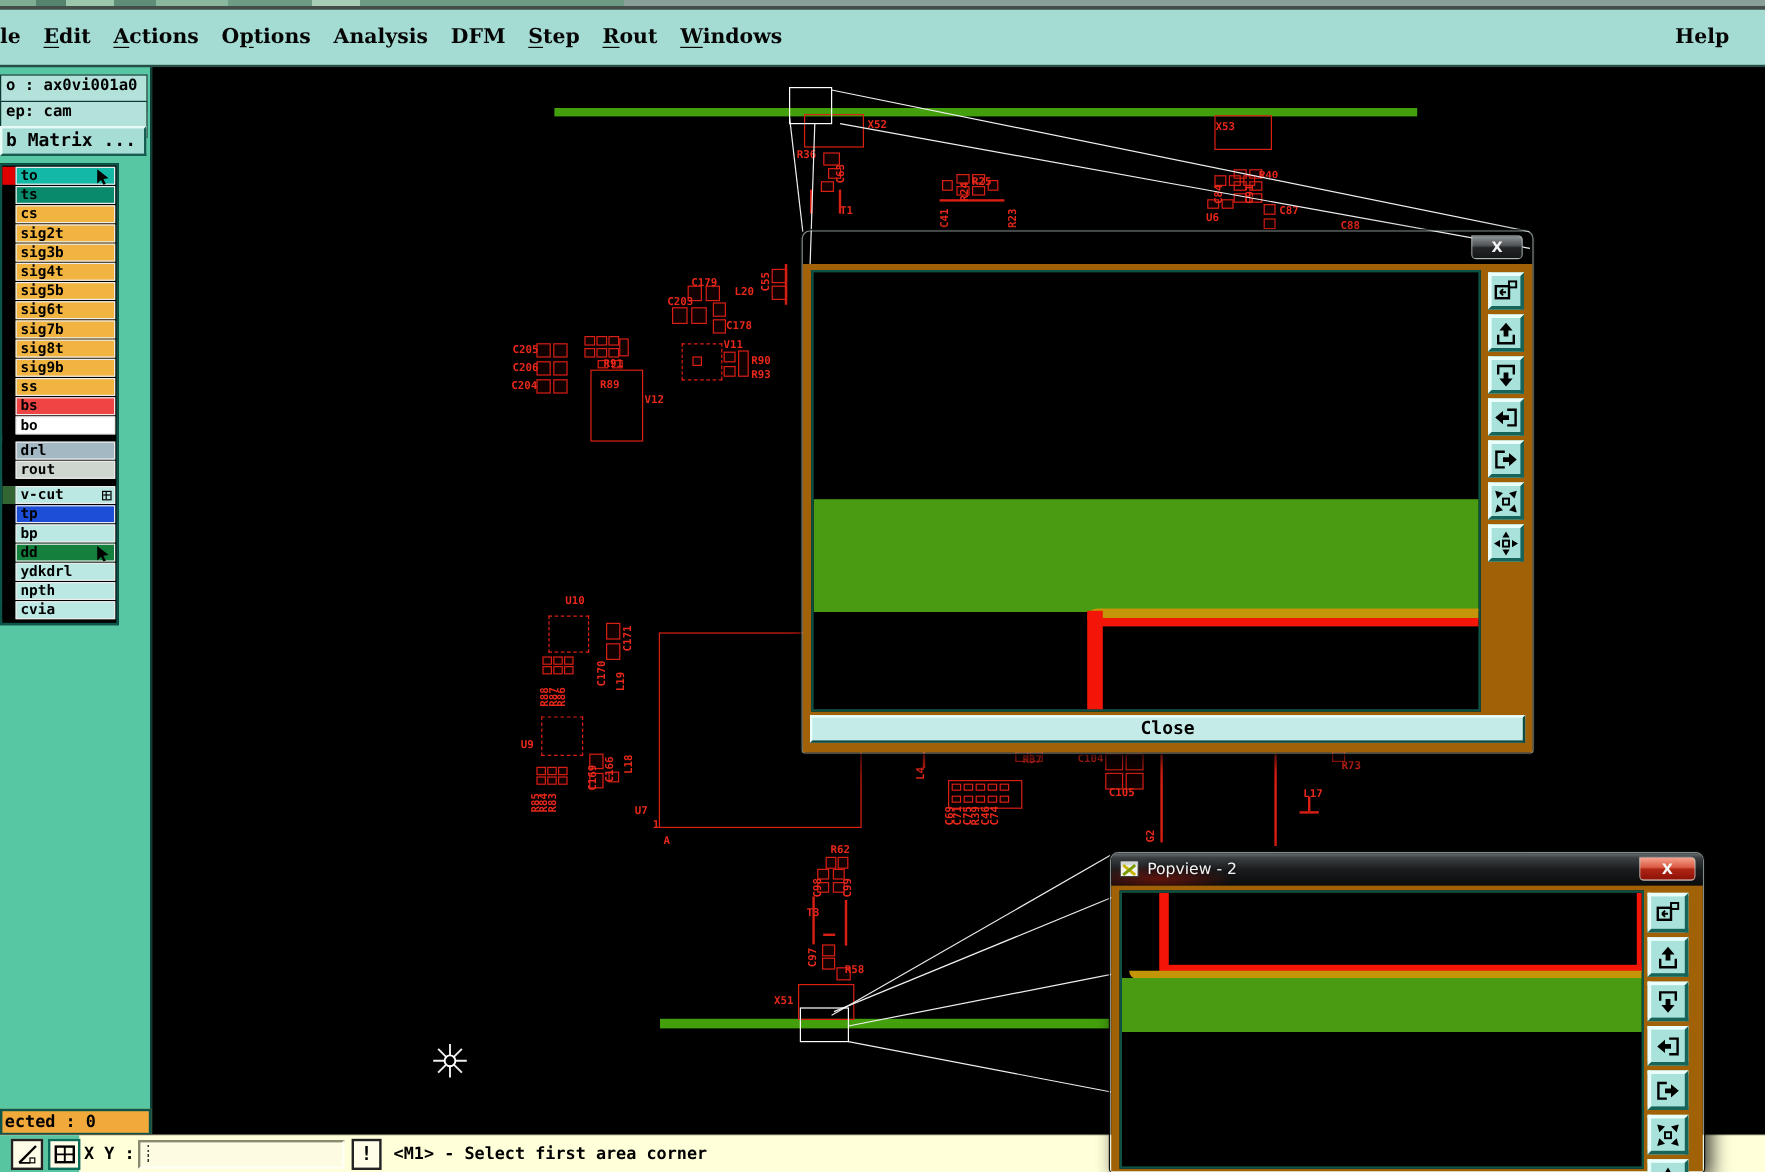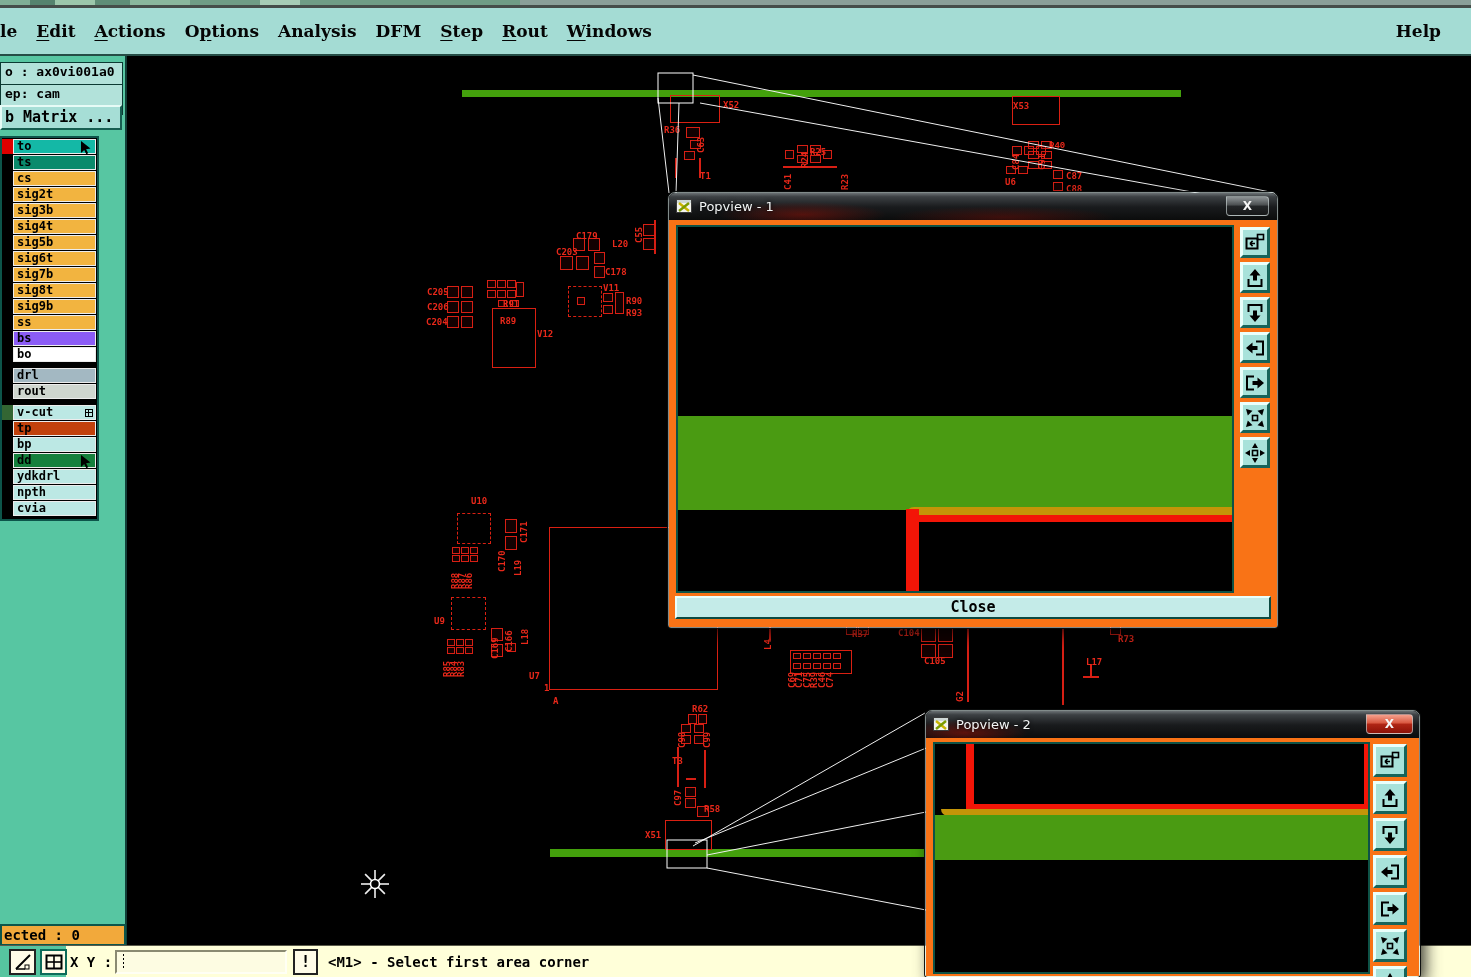--- a/index.html
+++ b/index.html
@@ -60,21 +60,21 @@
                radial-gradient(ellipse 160px 16px at 55% 90%,rgba(120,14,6,.45),transparent 70%),
                linear-gradient(180deg,#6b7174 0%,#3c4043 14%,#191b1d 52%,#0b0c0c 100%);
     display:flex;align-items:center;box-sizing:border-box;padding-left:7px;}
   .pv-title-text{color:#f2f5f5;font-family:"DejaVu Sans",sans-serif;font-size:13px;margin-left:7px;
     text-shadow:0 0 4px rgba(0,0,0,.9);}
   .pv-close{position:absolute;top:3px;height:20px;border-radius:0 4px 4px 4px;
     border:1px solid rgba(190,200,200,.7);color:#f5f5f5;font-family:"DejaVu Sans",sans-serif;
     font-weight:bold;font-size:12px;text-align:center;line-height:18px;cursor:pointer;box-sizing:border-box;}
   .pv-close.gray{background:linear-gradient(180deg,#8f9496 0%,#4a4e50 45%,#242628 50%,#161718 100%);}
   .pv-close.red{background:linear-gradient(180deg,#f5a08c 0%,#d9573f 45%,#b02615 50%,#8d1207 100%);}
-  .pv-body{position:absolute;left:0;right:0;bottom:0;top:27px;background:#f97316;}
+  .pv-body{position:absolute;left:0;right:0;bottom:0;top:27px;background:#a16207;}
   .pv-content{position:absolute;background:#000;border:2px solid #0e5246;box-sizing:border-box;overflow:hidden;}
   .pv-btncol{position:absolute;display:flex;flex-direction:column;}
   .pv-btn{background:#a8e2da;border-top:3px solid #eafffb;border-left:3px solid #eafffb;
     border-right:3px solid #17645a;border-bottom:3px solid #17645a;box-sizing:border-box;
     display:flex;align-items:center;justify-content:center;cursor:pointer;}
   .pv-close-bar{position:absolute;background:#c4ebe8;border-top:2px solid #eafffb;border-left:2px solid #eafffb;
     border-right:2px solid #0c4a42;border-bottom:2px solid #0c4a42;box-sizing:border-box;
     font-size:15px;font-weight:bold;color:#000;text-align:center;cursor:pointer;}
   .gband{position:absolute;background:#4a9b12;}
   .oline{position:absolute;background:#c49508;}
@@ -171,21 +171,21 @@
         <div class="layer-row">
           <div class="layer-marker"></div>
           <div class="layer-name" style="background: rgb(242, 180, 64);">sig9b</div>
         </div>
         <div class="layer-row">
           <div class="layer-marker"></div>
           <div class="layer-name" style="background: rgb(242, 180, 64);">ss</div>
         </div>
         <div class="layer-row">
           <div class="layer-marker"></div>
-          <div class="layer-name" style="background: #8b5cf6;">bs</div>
+          <div class="layer-name" style="background: #ef4444;">bs</div>
         </div>
         <div class="layer-row">
           <div class="layer-marker"></div>
           <div class="layer-name" style="background: rgb(255, 255, 255);">bo</div>
         </div>
         <div class="layer-gap"></div>
         <div class="layer-row">
           <div class="layer-marker"></div>
           <div class="layer-name" style="background: rgb(163, 184, 194);">drl</div>
         </div>
@@ -193,21 +193,21 @@
           <div class="layer-marker"></div>
           <div class="layer-name" style="background: rgb(207, 214, 207);">rout</div>
         </div>
         <div class="layer-gap"></div>
         <div class="layer-row">
           <div class="layer-marker" style="background: rgb(51, 102, 51);"></div>
           <div class="layer-name" style="background: rgb(188, 232, 228);">v-cut<span class="layer-grid"></span></div>
         </div>
         <div class="layer-row">
           <div class="layer-marker"></div>
-          <div class="layer-name" style="background: #c2410c;">tp</div>
+          <div class="layer-name" style="background: #1d4ed8;">tp</div>
         </div>
         <div class="layer-row">
           <div class="layer-marker"></div>
           <div class="layer-name" style="background: rgb(188, 232, 228);">bp</div>
         </div>
         <div class="layer-row">
           <div class="layer-marker"></div>
           <div class="layer-name" style="background: #15803d;">dd<svg class="layer-cursor" width="12" height="13">
               <path d="M1 0 L1 12 L4.2 9 L6.3 13.2 L8.2 12.2 L6.1 8.2 L10.5 7.6 Z" fill="#000"></path>
             </svg></div>
@@ -351,21 +351,21 @@
       <span class="clabel" style="left: 683px; top: 92px;">R25</span>
       <span class="clabel v" style="left: 674px; top: 112px;">R24</span>
       <span class="clabel v" style="left: 657px; top: 134px;">C41</span>
       <span class="clabel v" style="left: 714px; top: 134px;">R23</span>
       <span class="clabel" style="left: 886px; top: 46px;">X53</span>
       <span class="clabel" style="left: 922px; top: 86px; font-family: Liberation Mono, monospace;">R40</span>
       <span class="clabel v" style="left: 885px; top: 114px;">C84</span>
       <span class="clabel v" style="left: 911px; top: 114px;">C91</span>
       <span class="clabel" style="left: 878px; top: 122px;">U6</span>
       <span class="clabel" style="left: 939px; top: 116px;">C87</span>
-      <span class="clabel" style="left: 939px; top: 129px;">C88</span>
+      <span class="clabel" style="left: 990px; top: 129px;">C88</span>
       <span class="clabel" style="left: 449px; top: 176px;">C179</span>
       <span class="clabel" style="left: 485px; top: 184px;">L20</span>
       <span class="clabel v" style="left: 508px; top: 187px;">C55</span>
       <span class="clabel" style="left: 429px; top: 192px;">C203</span>
       <span class="clabel" style="left: 478px; top: 212px;">C178</span>
       <span class="clabel" style="left: 300px; top: 232px;">C205</span>
       <span class="clabel" style="left: 300px; top: 247px;">C206</span>
       <span class="clabel" style="left: 299px; top: 262px;">C204</span>
       <span class="clabel" style="left: 373px; top: 222px; margin-top: 39px;">R89</span>
       <span class="clabel" style="left: 376px; top: 244px;">R91</span>
@@ -427,29 +427,20 @@
       <line x1="375" y1="888" x2="375" y2="898" stroke="#efefef" stroke-width="1.6"></line>
       <line x1="372.1715728752538" y1="886.8284271247462" x2="365.1005050633883" y2="893.8994949366116" stroke="#efefef" stroke-width="1.6"></line>
       <line x1="371" y1="884" x2="361" y2="884" stroke="#efefef" stroke-width="1.6"></line>
       <line x1="372.1715728752538" y1="881.1715728752538" x2="365.1005050633883" y2="874.1005050633884" stroke="#efefef" stroke-width="1.6"></line>
       <line x1="375" y1="880" x2="375" y2="870" stroke="#efefef" stroke-width="1.6"></line>
       <line x1="377.8284271247462" y1="881.1715728752538" x2="384.8994949366117" y2="874.1005050633884" stroke="#efefef" stroke-width="1.6"></line>
       <circle cx="375" cy="884" r="4.5" fill="none" stroke="#fff" stroke-width="1.6"></circle>
     </svg>
 
   <div class="pv" id="pv1" style="left:668px;top:192px;width:610px;height:436px;z-index:5">
-    <div class="pv-title">
-      <svg width="16" height="15">
-        <rect x="0.5" y="0.5" width="15" height="13" fill="#f4f4ee" stroke="#3a3a3a"></rect>
-        <rect x="1" y="1" width="14" height="3" fill="#cfd8d6"></rect>
-        <path d="M3 4 L13 12" stroke="#c8b400" stroke-width="2.4"></path>
-        <path d="M13 4 L3 12" stroke="#7a9a00" stroke-width="2.4"></path>
-      </svg>
-      <span class="pv-title-text">Popview - 1</span>
-    </div>
     <div class="pv-close gray" style="right:8px;width:43px;">X</div>
     <div class="pv-body">
       <div class="pv-content" style="left:7px;top:5px;width:558px;height:368px;">
         <div class="gband" style="left:0;top:189px;width:558px;height:94px;"></div>
         <div class="oline" style="left:228px;top:280px;width:330px;height:9px;border-radius:8px 0 0 0;"></div>
         <div class="rline" style="left:240px;top:288px;width:318px;height:7px;"></div>
         <div class="rline" style="left:228px;top:282px;width:13px;height:84px;"></div>
       </div>
       <div class="pv-btncol" id="pv1-buttons" style="left:571px;top:7px;gap:4px;">
           <div class="pv-btn" style="width: 30px; height: 31px;">

